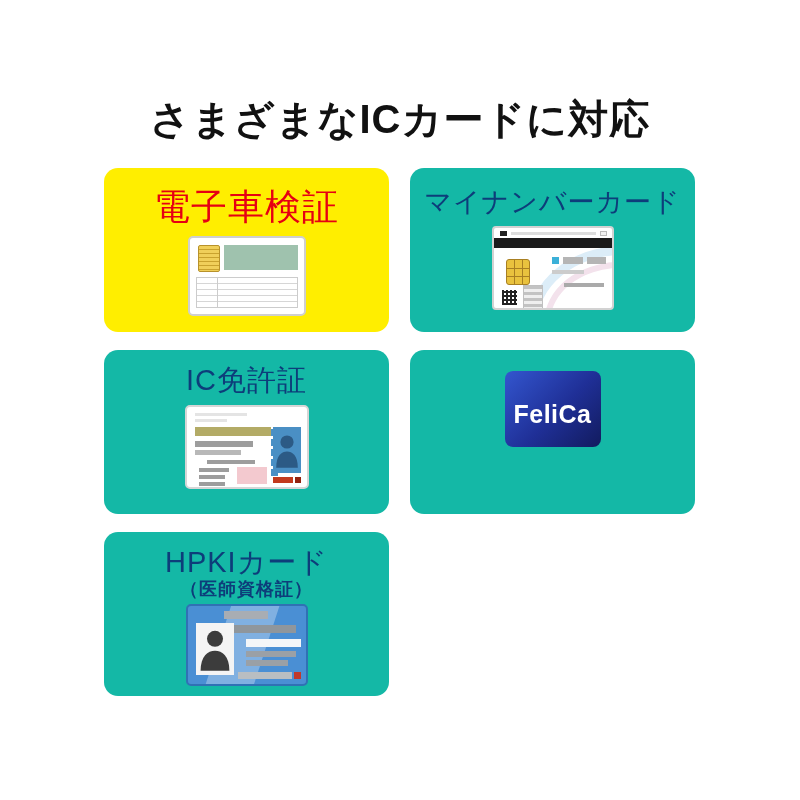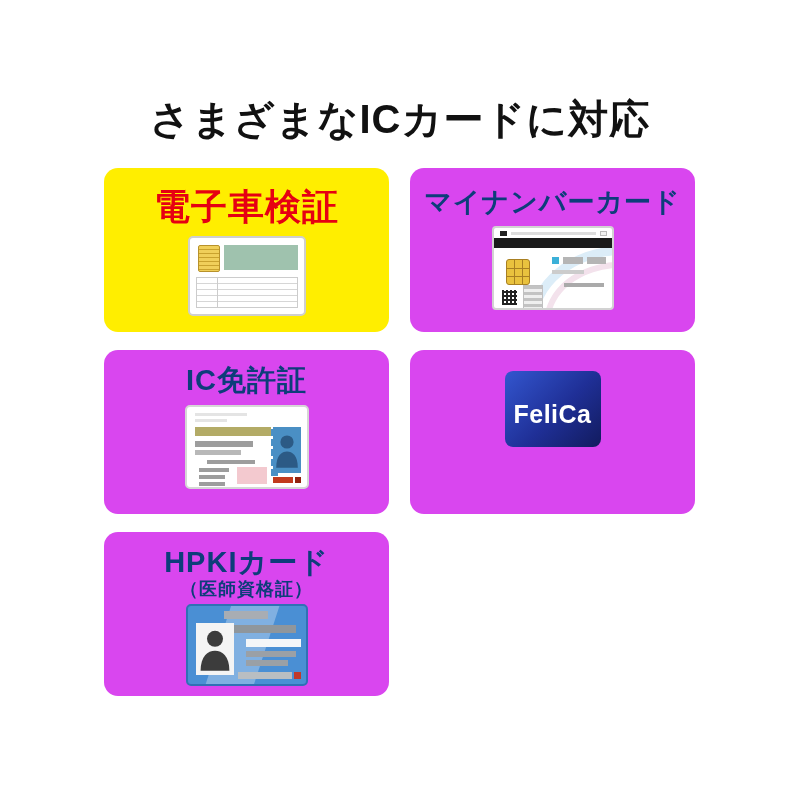--- a/index.html
+++ b/index.html
@@ -12,27 +12,27 @@
     position:absolute; top:92px; left:0; width:800px;
     margin:0; text-align:center;
     font-size:40px; font-weight:bold; letter-spacing:1px; color:#111111;
   }
   .grid {
     position:absolute; left:104px; top:168px;
     display:grid; grid-template-columns:285px 285px;
     grid-auto-rows:164px; column-gap:21px; row-gap:18px;
   }
   .tile {
-    border-radius:14px; background:#d946ef;
+    border-radius:14px; background:#14b8a6;
     display:flex; flex-direction:column; align-items:center;
     padding-top:12px; box-sizing:border-box;
   }
   .tile.highlight { background:#ffee00; }
   .tile-label {
-    font-weight:bold; color:#0d3d7a; font-size:29px; letter-spacing:1px;
+    font-weight:normal; color:#0d3d7a; font-size:29px; letter-spacing:1px;
     line-height:1.25; text-align:right;
   }
   .tile.highlight .tile-label { color:#e60012; font-size:36px; margin-top:4px; }
   .tile-label.long { font-size:27px; margin-top:6px; }
   .tile-sublabel {
     font-weight:bold; color:#0d3d7a; font-size:18px; letter-spacing:1px;
     text-align:center; line-height:1.1;
   }
   .illus { position:relative; }
 

